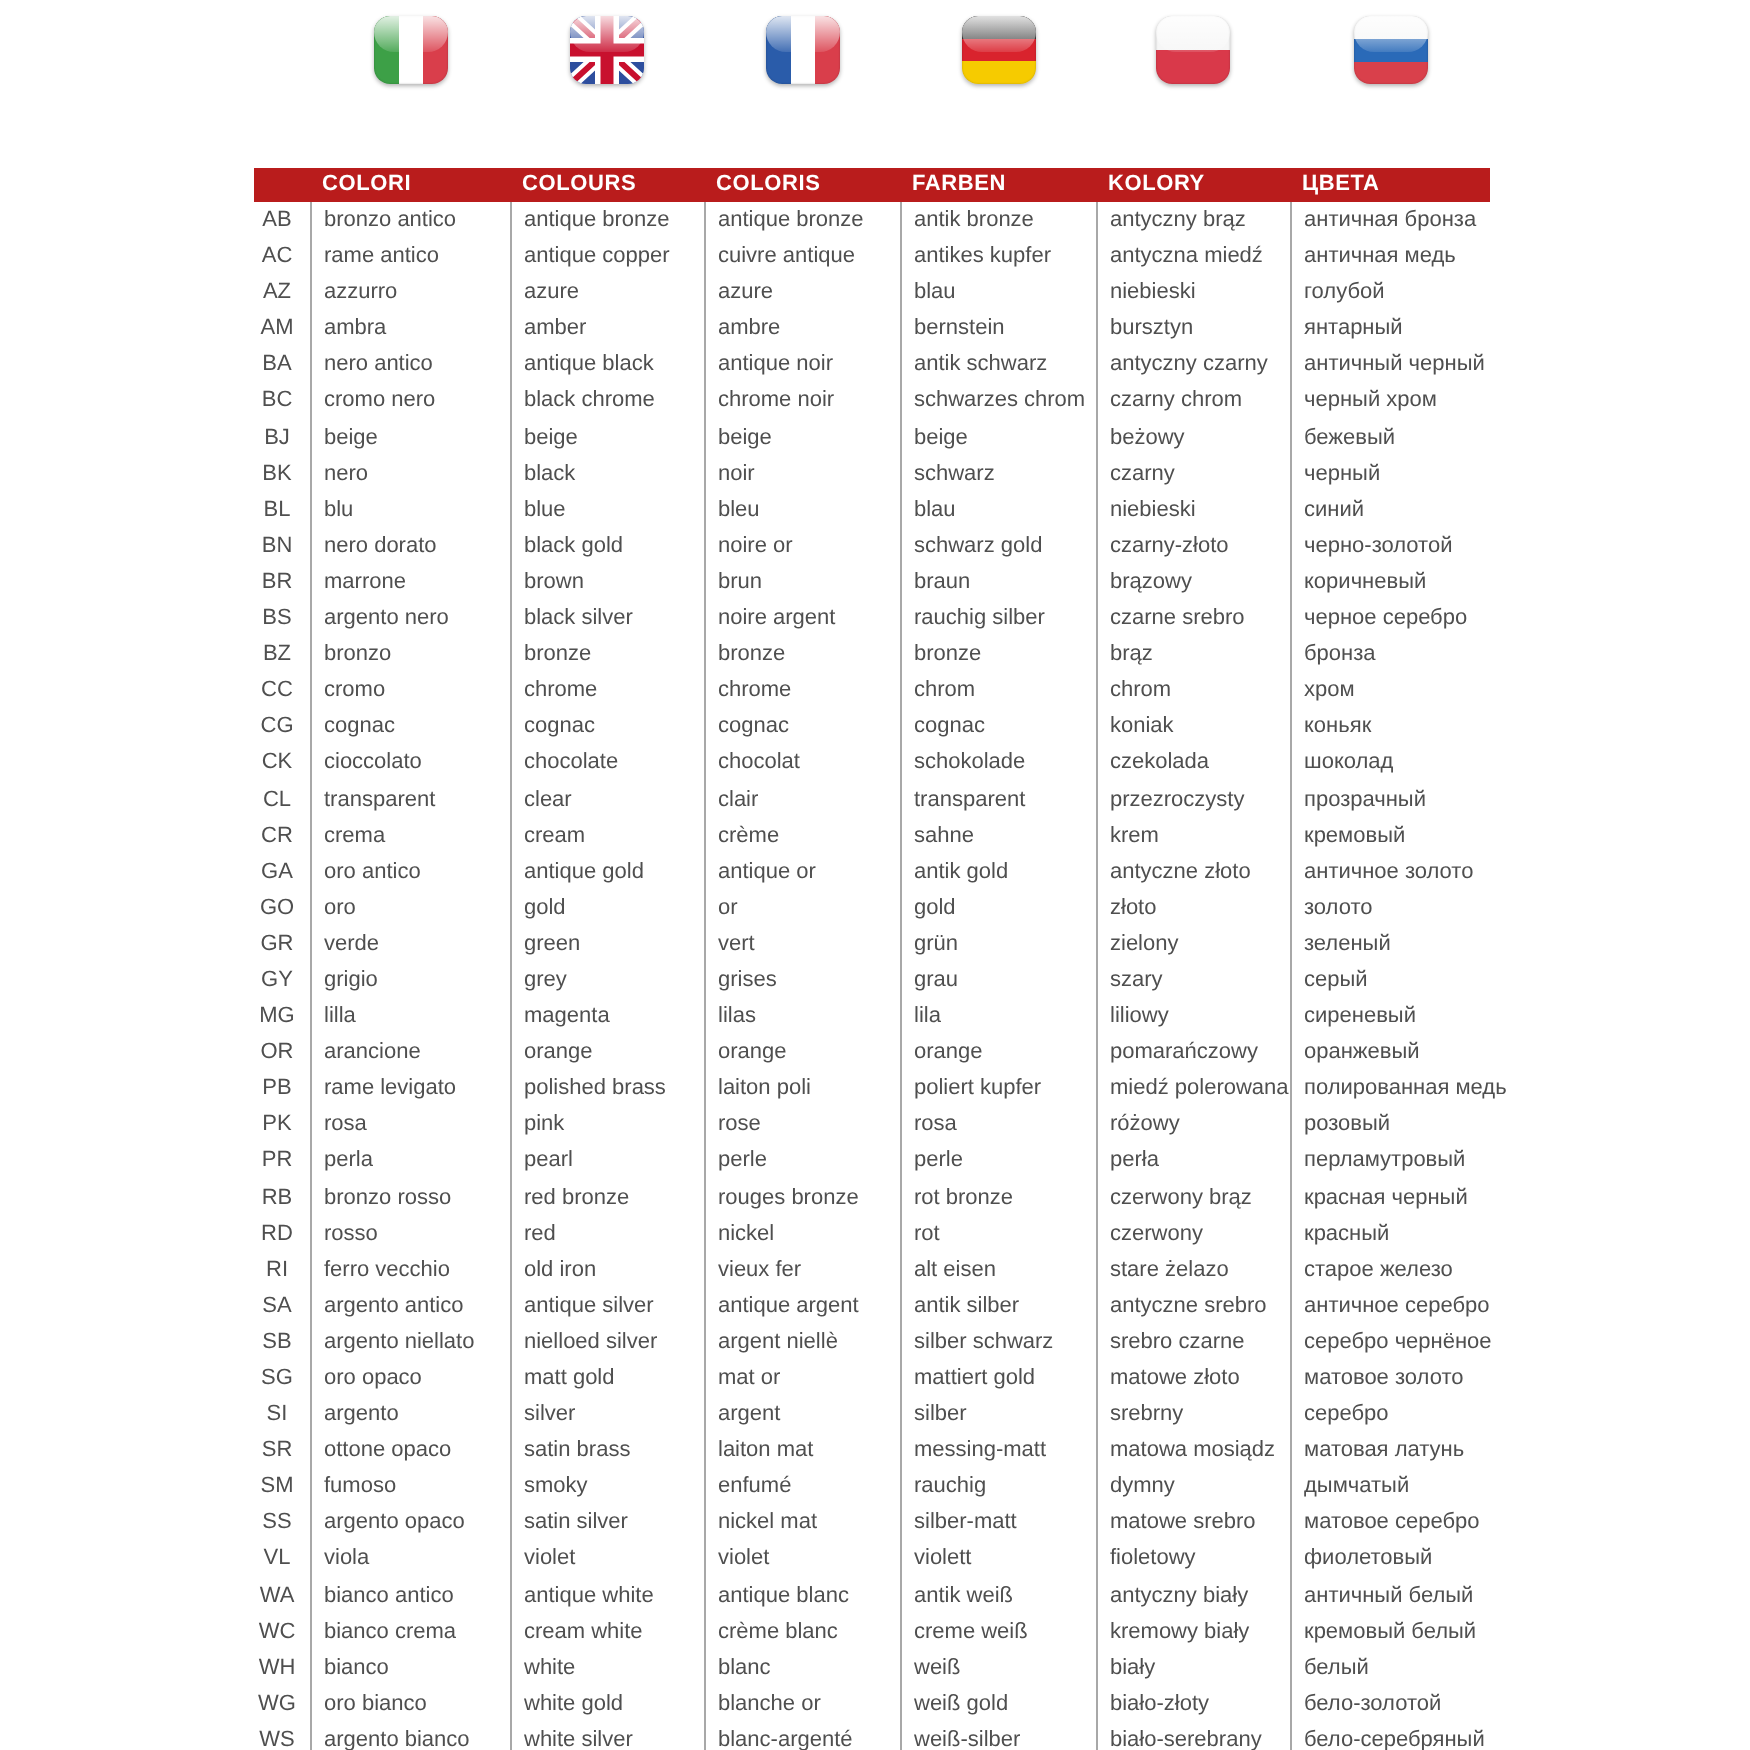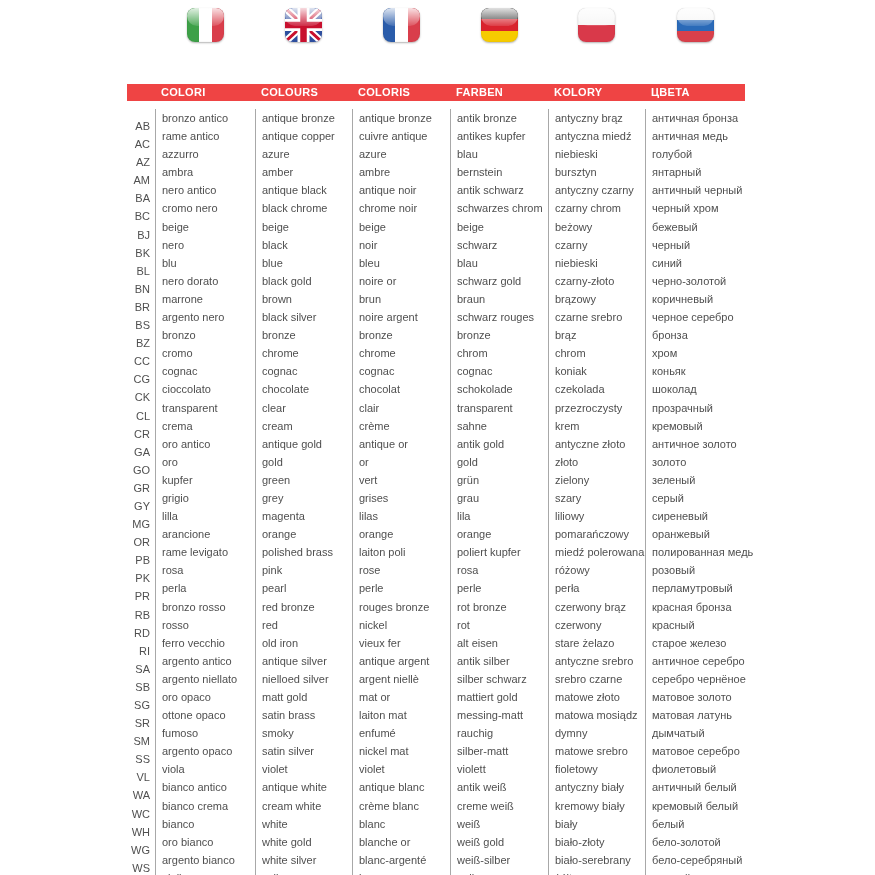--- a/index.html
+++ b/index.html
@@ -21,33 +21,33 @@
     background:linear-gradient(180deg,rgba(255,255,255,.85),rgba(255,255,255,.12));
     border-radius:8px 8px 10px 10px;
   }
   .flag-italy{background:linear-gradient(90deg,#3da047 0 33.4%,#ffffff 33.4% 66.7%,#d93e4b 66.7% 100%);}
   .flag-france{background:linear-gradient(90deg,#2a5caa 0 33.4%,#ffffff 33.4% 66.7%,#d93e4b 66.7% 100%);}
   .flag-germany{background:linear-gradient(180deg,#3a3a3a 0 33.4%,#d9232d 33.4% 66.7%,#f6cb00 66.7% 100%);}
   .flag-poland{background:linear-gradient(180deg,#f6f6f6 0 50%,#d9394a 50% 100%);}
   .flag-russia{background:linear-gradient(180deg,#f6f6f6 0 34%,#2a6ab8 34% 67%,#d9404b 67% 100%);}
   .flag-uk svg{display:block;width:37px;height:34px;}
   
-  .header-bar{background:#ef4444;height:17px;align-items:center;margin-top:40px;}
+  .header-bar{background:#b91c1c;height:17px;align-items:center;margin-top:40px;}
   .header-label{
     color:#ffffff;font-size:11px;font-weight:700;letter-spacing:.3px;
     padding-left:6px;white-space:nowrap;line-height:17px;
   }
   
   .trow{height:18.1px;align-items:center;}
   .cell{
     font-size:11px;color:#4f4f4f;white-space:nowrap;overflow:visible;
     line-height:18.1px;height:18.1px;
   }
   .cell.lang{border-left:1px solid #a8a8a8;padding-left:6px;}
-  .cell.code{text-align:right;padding-right:5px;margin-top:16px;}
+  .cell.code{text-align:center;padding-right:5px;}
 </style>
 </head>
 <body>
 
 <div class="page">
   <div class="sheet">
 
     <div class="grid-cols flags-row">
       <div class="flag-cell"></div>
       <div class="flag-cell">
@@ -186,21 +186,21 @@
           <div class="cell lang">brun</div>
           <div class="cell lang">braun</div>
           <div class="cell lang">brązowy</div>
           <div class="cell lang">коричневый</div>
         </div>
         <div class="grid-cols trow">
           <div class="cell code">BS</div>
           <div class="cell lang">argento nero</div>
           <div class="cell lang">black silver</div>
           <div class="cell lang">noire argent</div>
-          <div class="cell lang">schwarz rouges</div>
+          <div class="cell lang">rauchig silber</div>
           <div class="cell lang">czarne srebro</div>
           <div class="cell lang">черное серебро</div>
         </div>
         <div class="grid-cols trow">
           <div class="cell code">BZ</div>
           <div class="cell lang">bronzo</div>
           <div class="cell lang">bronze</div>
           <div class="cell lang">bronze</div>
           <div class="cell lang">bronze</div>
           <div class="cell lang">brąz</div>
@@ -264,21 +264,21 @@
           <div class="cell code">GO</div>
           <div class="cell lang">oro</div>
           <div class="cell lang">gold</div>
           <div class="cell lang">or</div>
           <div class="cell lang">gold</div>
           <div class="cell lang">złoto</div>
           <div class="cell lang">золото</div>
         </div>
         <div class="grid-cols trow">
           <div class="cell code">GR</div>
-          <div class="cell lang">kupfer</div>
+          <div class="cell lang">verde</div>
           <div class="cell lang">green</div>
           <div class="cell lang">vert</div>
           <div class="cell lang">grün</div>
           <div class="cell lang">zielony</div>
           <div class="cell lang">зеленый</div>
         </div>
         <div class="grid-cols trow">
           <div class="cell code">GY</div>
           <div class="cell lang">grigio</div>
           <div class="cell lang">grey</div>
@@ -332,21 +332,21 @@
           <div class="cell lang">perła</div>
           <div class="cell lang">перламутровый</div>
         </div>
         <div class="grid-cols trow">
           <div class="cell code">RB</div>
           <div class="cell lang">bronzo rosso</div>
           <div class="cell lang">red bronze</div>
           <div class="cell lang">rouges bronze</div>
           <div class="cell lang">rot bronze</div>
           <div class="cell lang">czerwony brąz</div>
-          <div class="cell lang">красная бронза</div>
+          <div class="cell lang">красная черный</div>
         </div>
         <div class="grid-cols trow">
           <div class="cell code">RD</div>
           <div class="cell lang">rosso</div>
           <div class="cell lang">red</div>
           <div class="cell lang">nickel</div>
           <div class="cell lang">rot</div>
           <div class="cell lang">czerwony</div>
           <div class="cell lang">красный</div>
         </div>
@@ -380,20 +380,29 @@
         <div class="grid-cols trow">
           <div class="cell code">SG</div>
           <div class="cell lang">oro opaco</div>
           <div class="cell lang">matt gold</div>
           <div class="cell lang">mat or</div>
           <div class="cell lang">mattiert gold</div>
           <div class="cell lang">matowe złoto</div>
           <div class="cell lang">матовое золото</div>
         </div>
         <div class="grid-cols trow">
+          <div class="cell code">SI</div>
+          <div class="cell lang">argento</div>
+          <div class="cell lang">silver</div>
+          <div class="cell lang">argent</div>
+          <div class="cell lang">silber</div>
+          <div class="cell lang">srebrny</div>
+          <div class="cell lang">серебро</div>
+        </div>
+        <div class="grid-cols trow">
           <div class="cell code">SR</div>
           <div class="cell lang">ottone opaco</div>
           <div class="cell lang">satin brass</div>
           <div class="cell lang">laiton mat</div>
           <div class="cell lang">messing-matt</div>
           <div class="cell lang">matowa mosiądz</div>
           <div class="cell lang">матовая латунь</div>
         </div>
         <div class="grid-cols trow">
           <div class="cell code">SM</div>

